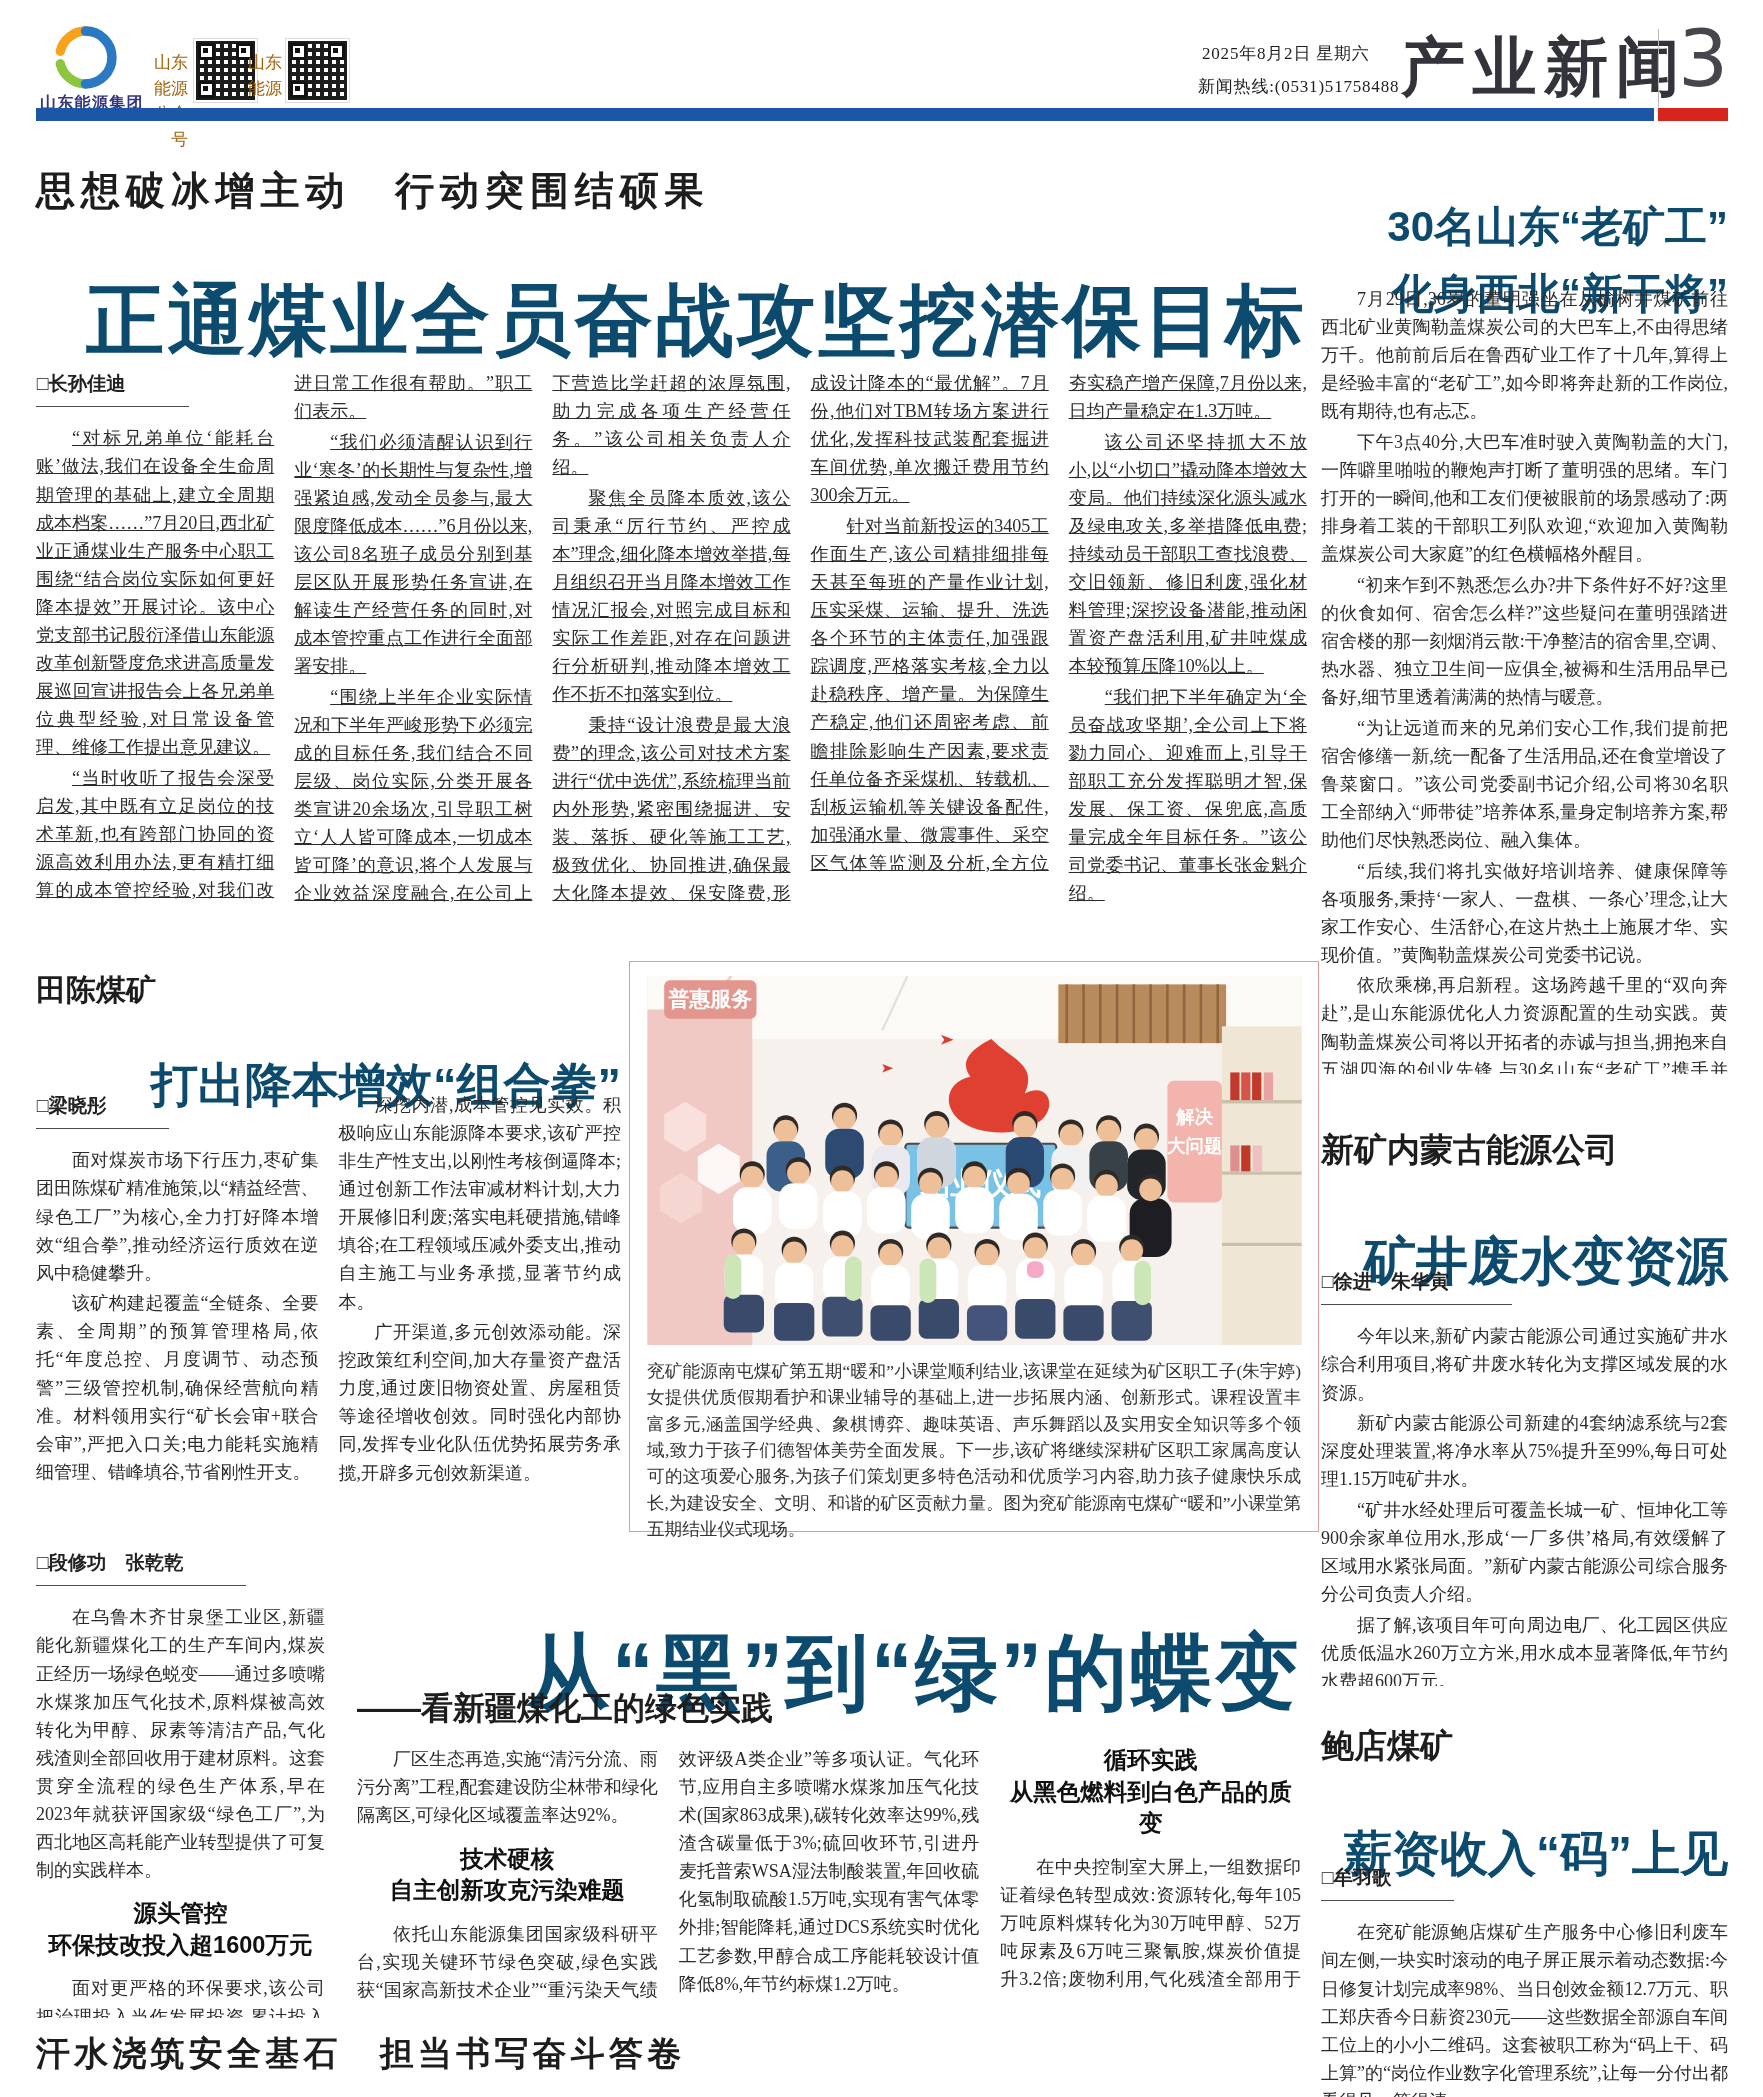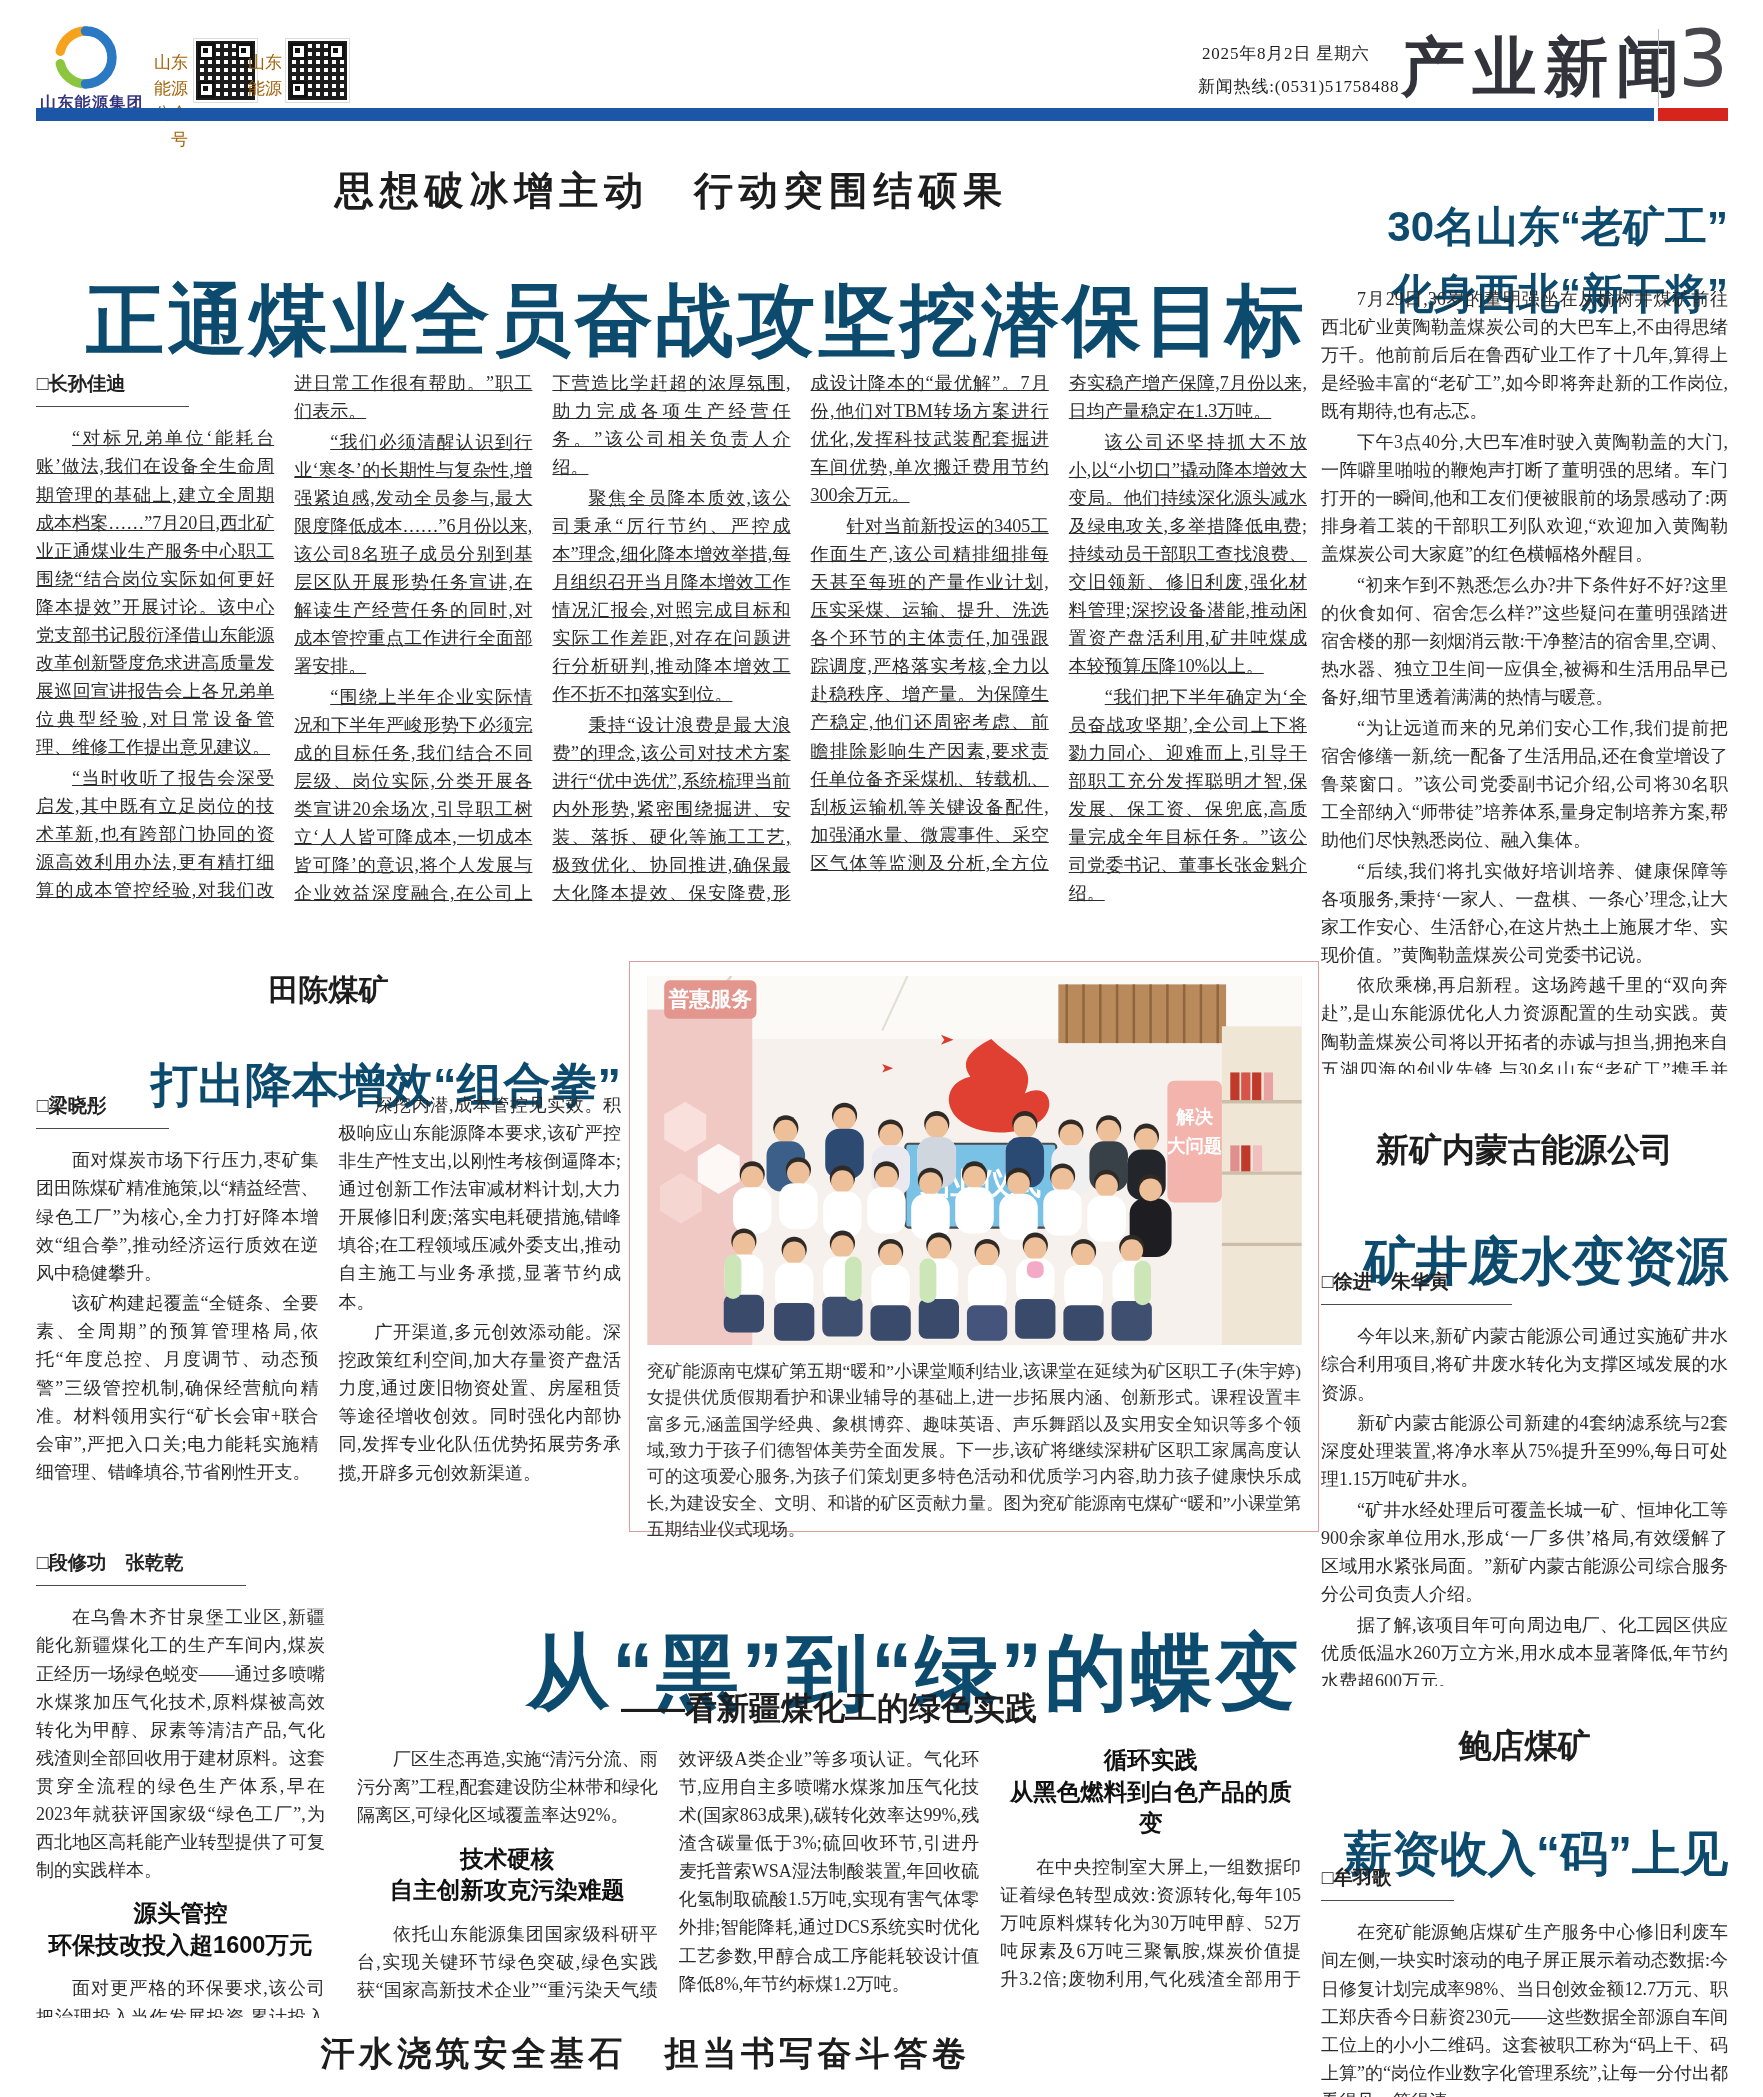--- a/index.html
+++ b/index.html
@@ -25,21 +25,21 @@
   .qr-label { font-size:17px; line-height:1.5; text-align:right; white-space:pre-line; color:#a16207; }
   .hdr-date, .hdr-hotline { font-size:17px; color:#1f1f1f; letter-spacing:0.8px; }
   .section-title { font-family:"Liberation Sans","DejaVu Sans",sans-serif; font-weight:900;
                    font-size:64px; color:#33333b; letter-spacing:7.6px; }
   .page-no { font-family:"DejaVu Sans","Liberation Sans",sans-serif; font-size:79px; color:#46464c; }
   .hdr-vline { width:1.3px; background:#b9b9b9; }
   .bar { height:12.6px; }
 
   
   .kicker { font-family:"Liberation Sans","DejaVu Sans",sans-serif; font-weight:700;
-            text-align:center; color:#1d1d1d; }
+            color:#1d1d1d; }
   .headline { font-family:"Liberation Sans","DejaVu Sans",sans-serif; font-weight:900;
               text-align:right; color:#0c4a6e; white-space:nowrap;margin-top:48px; }
   .byline { display:inline-block; font-size:19.3px; font-weight:600; color:#222;
             border-bottom:1.3px solid #4a4a4a; padding:0 63px 6.7px 0.8px; margin-bottom:17.6px; }
   .body { font-size:18px; line-height:1.56; text-align:justify; color:#2b2b2b; overflow:hidden; }
   .body p { text-indent:2em; margin:0 0 2.5px 0; }
   .cols-5 { column-count:5; column-gap:20px;text-decoration:underline; }
   .cols-3 { column-count:3; column-gap:21px; }
   .cols-2 { column-count:2; column-gap:20px; }
   .subhead { font-family:"Liberation Sans","DejaVu Sans",sans-serif; font-weight:700;

